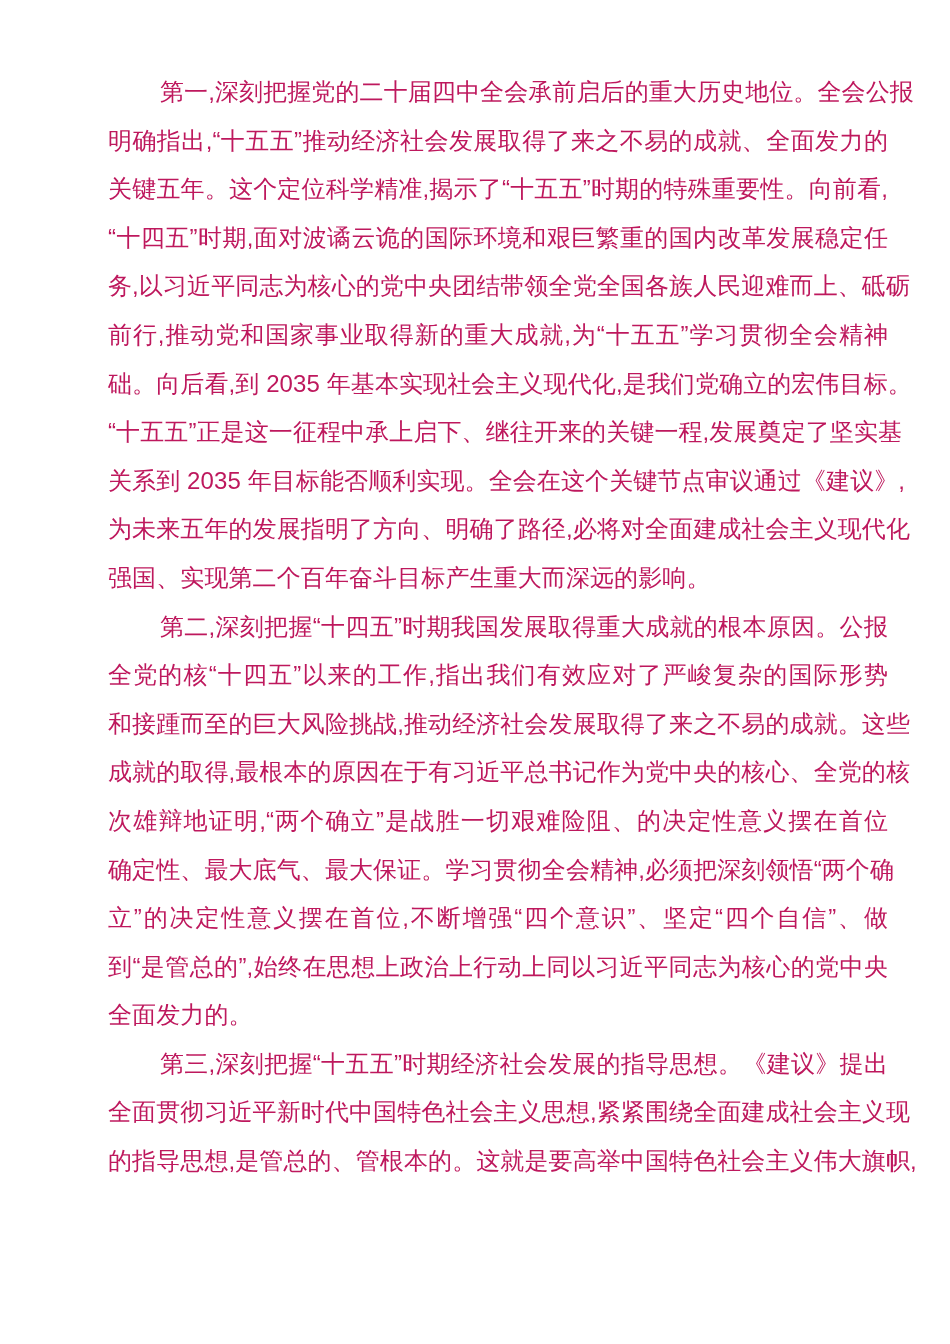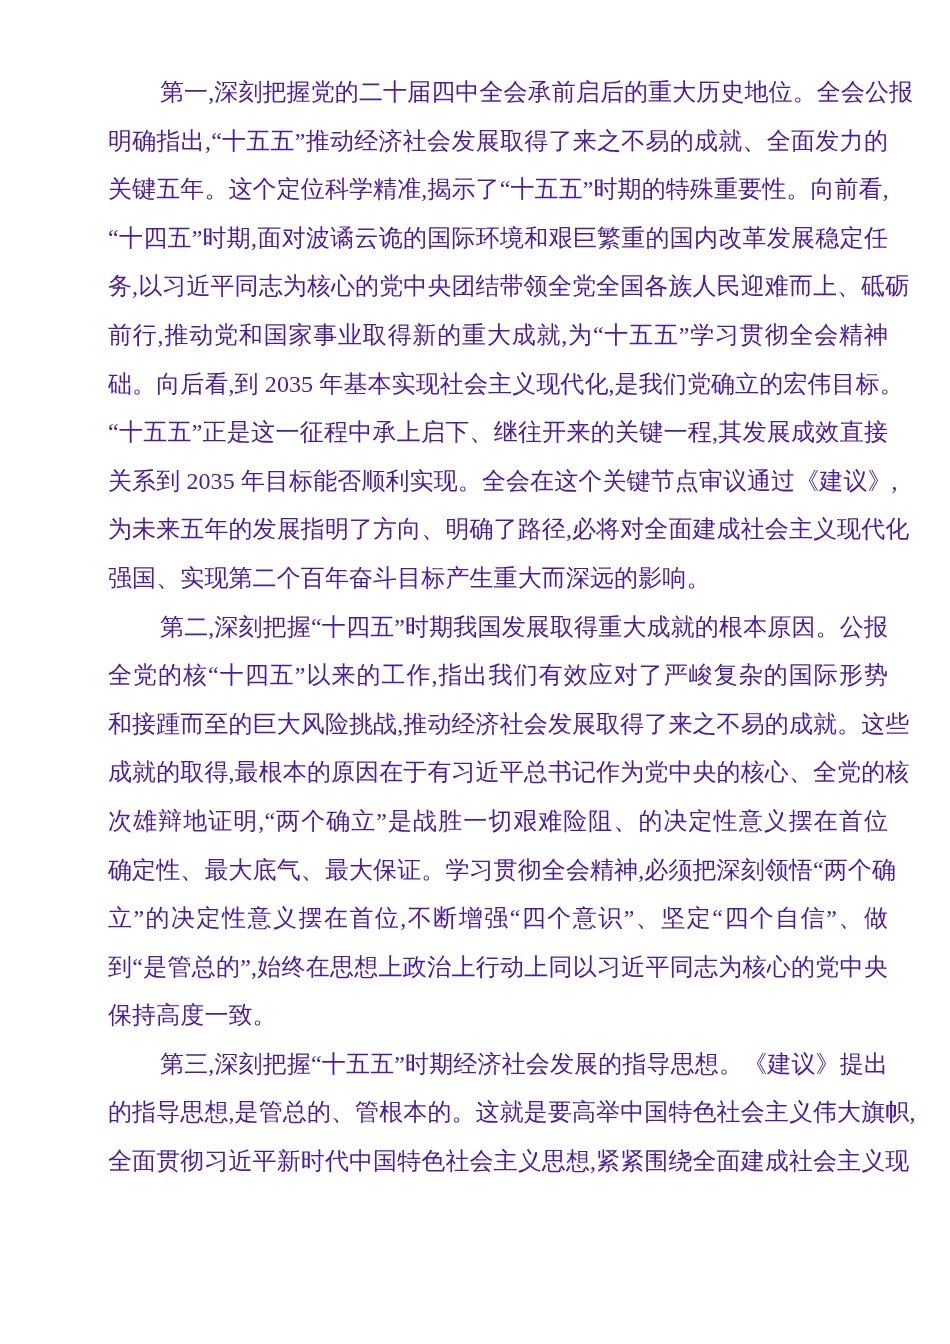--- a/index.html
+++ b/index.html
@@ -11,22 +11,22 @@
       width: 950px;
       height: 1344px;
       overflow: hidden;
       position: relative;
     }
     .page {
       position: absolute;
       left: 58px;
       top: 68px;
       width: 830px;
-      color: #4c1d95;
-      font-family: Liberation Serif, serif;
+      color: #be185d;
+      font-family: Liberation Sans, sans-serif;
       font-size: 24px;
       line-height: 48.6px;
       text-align: justify;
     }
     .para {
       margin: 0;
       padding: 0;
       text-indent: 50px;
       letter-spacing: 0.1px;
     }
@@ -50,37 +50,37 @@
 <div class="page">
 
   <div class="para">
     <span class="line first">第一,深刻把握党的二十届四中全会承前启后的重大历史地位。全会公报</span>
     <span class="line">明确指出,“十五五”推动经济社会发展取得了来之不易的成就、全面发力的</span>
     <span class="line">关键五年。这个定位科学精准,揭示了“十五五”时期的特殊重要性。向前看,</span>
     <span class="line">“十四五”时期,面对波谲云诡的国际环境和艰巨繁重的国内改革发展稳定任</span>
     <span class="line">务,以习近平同志为核心的党中央团结带领全党全国各族人民迎难而上、砥砺</span>
     <span class="line">前行,推动党和国家事业取得新的重大成就,为“十五五”学习贯彻全会精神</span>
     <span class="line">础。向后看,到 2035 年基本实现社会主义现代化,是我们党确立的宏伟目标。</span>
-    <span class="line">“十五五”正是这一征程中承上启下、继往开来的关键一程,其发展成效直接</span>
+    <span class="line">“十五五”正是这一征程中承上启下、继往开来的关键一程,发展奠定了坚实基</span>
     <span class="line">关系到 2035 年目标能否顺利实现。全会在这个关键节点审议通过《建议》,</span>
     <span class="line">为未来五年的发展指明了方向、明确了路径,必将对全面建成社会主义现代化</span>
     <span class="line last">强国、实现第二个百年奋斗目标产生重大而深远的影响。</span>
   </div>
 
   <div class="para">
     <span class="line first">第二,深刻把握“十四五”时期我国发展取得重大成就的根本原因。公报</span>
     <span class="line">全党的核“十四五”以来的工作,指出我们有效应对了严峻复杂的国际形势</span>
     <span class="line">和接踵而至的巨大风险挑战,推动经济社会发展取得了来之不易的成就。这些</span>
     <span class="line">成就的取得,最根本的原因在于有习近平总书记作为党中央的核心、全党的核</span>
     <span class="line">次雄辩地证明,“两个确立”是战胜一切艰难险阻、的决定性意义摆在首位</span>
     <span class="line">确定性、最大底气、最大保证。学习贯彻全会精神,必须把深刻领悟“两个确</span>
     <span class="line">立”的决定性意义摆在首位,不断增强“四个意识”、坚定“四个自信”、做</span>
     <span class="line">到“是管总的”,始终在思想上政治上行动上同以习近平同志为核心的党中央</span>
-    <span class="line last">保持高度一致。</span>
+    <span class="line last">全面发力的。</span>
   </div>
 
   <div class="para">
     <span class="line first">第三,深刻把握“十五五”时期经济社会发展的指导思想。《建议》提出</span>
+    <span class="line">全面贯彻习近平新时代中国特色社会主义思想,紧紧围绕全面建成社会主义现</span>
     <span class="line">的指导思想,是管总的、管根本的。这就是要高举中国特色社会主义伟大旗帜,</span>
-    <span class="line">全面贯彻习近平新时代中国特色社会主义思想,紧紧围绕全面建成社会主义现</span>
   </div>
 
 </div>
 
 </body></html>

